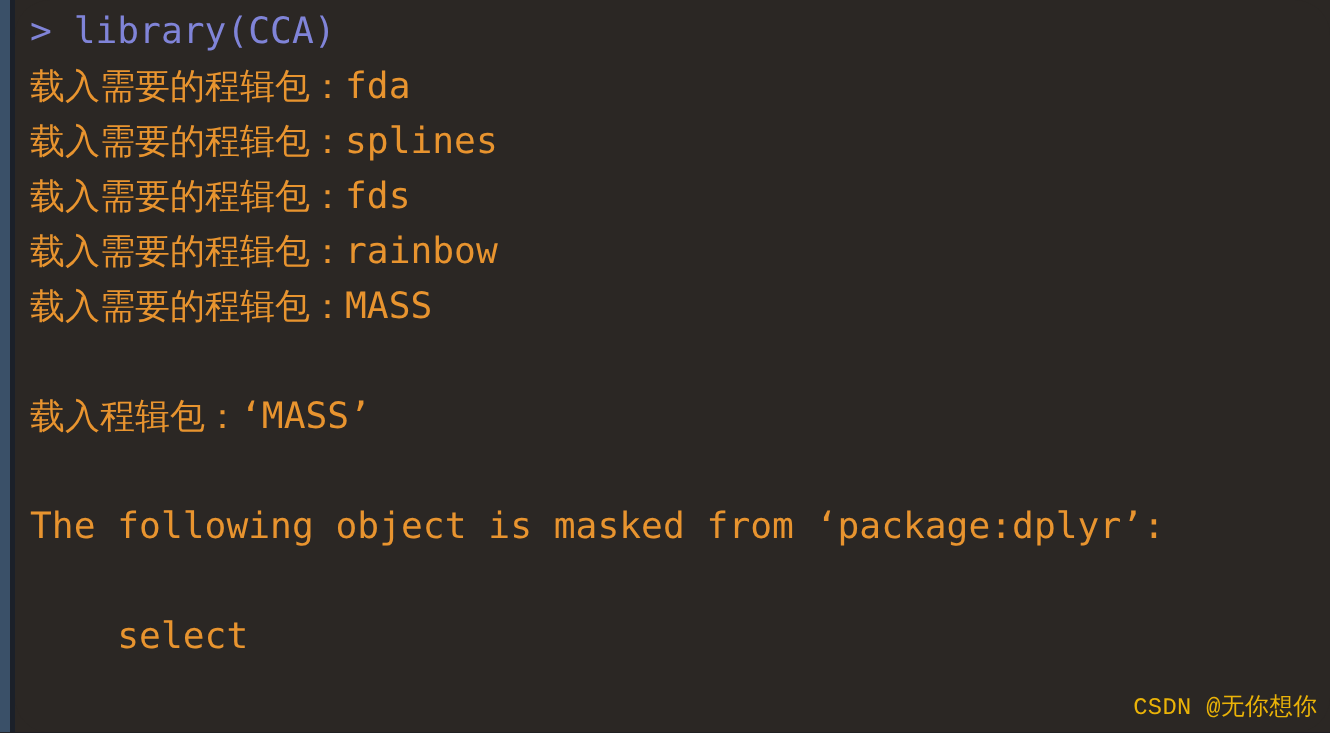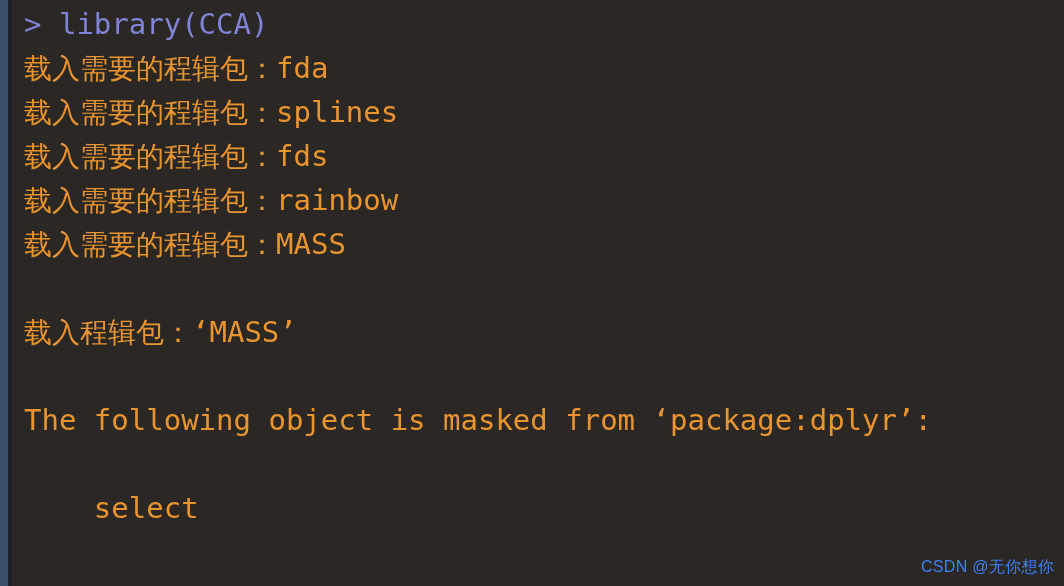--- a/index.html
+++ b/index.html
@@ -72,23 +72,23 @@
   .cjk {
     font-family: Liberation Mono, monospace;
     font-size: 28px;
   }
 
   
   #watermark {
     position: absolute;
     right: 10px;
     bottom: 8px;
-    font-family: Liberation Sans, sans-serif;
-    font-size: 16px;
-    color: #3b82f6;
+    font-family: Liberation Mono, monospace;
+    font-size: 19px;
+    color: #eab308;
     letter-spacing: 0.3px;
     z-index: 10;
     white-space: nowrap;
   }
 </style>
 </head>
 <body>
 
 <div id="screen">
 

